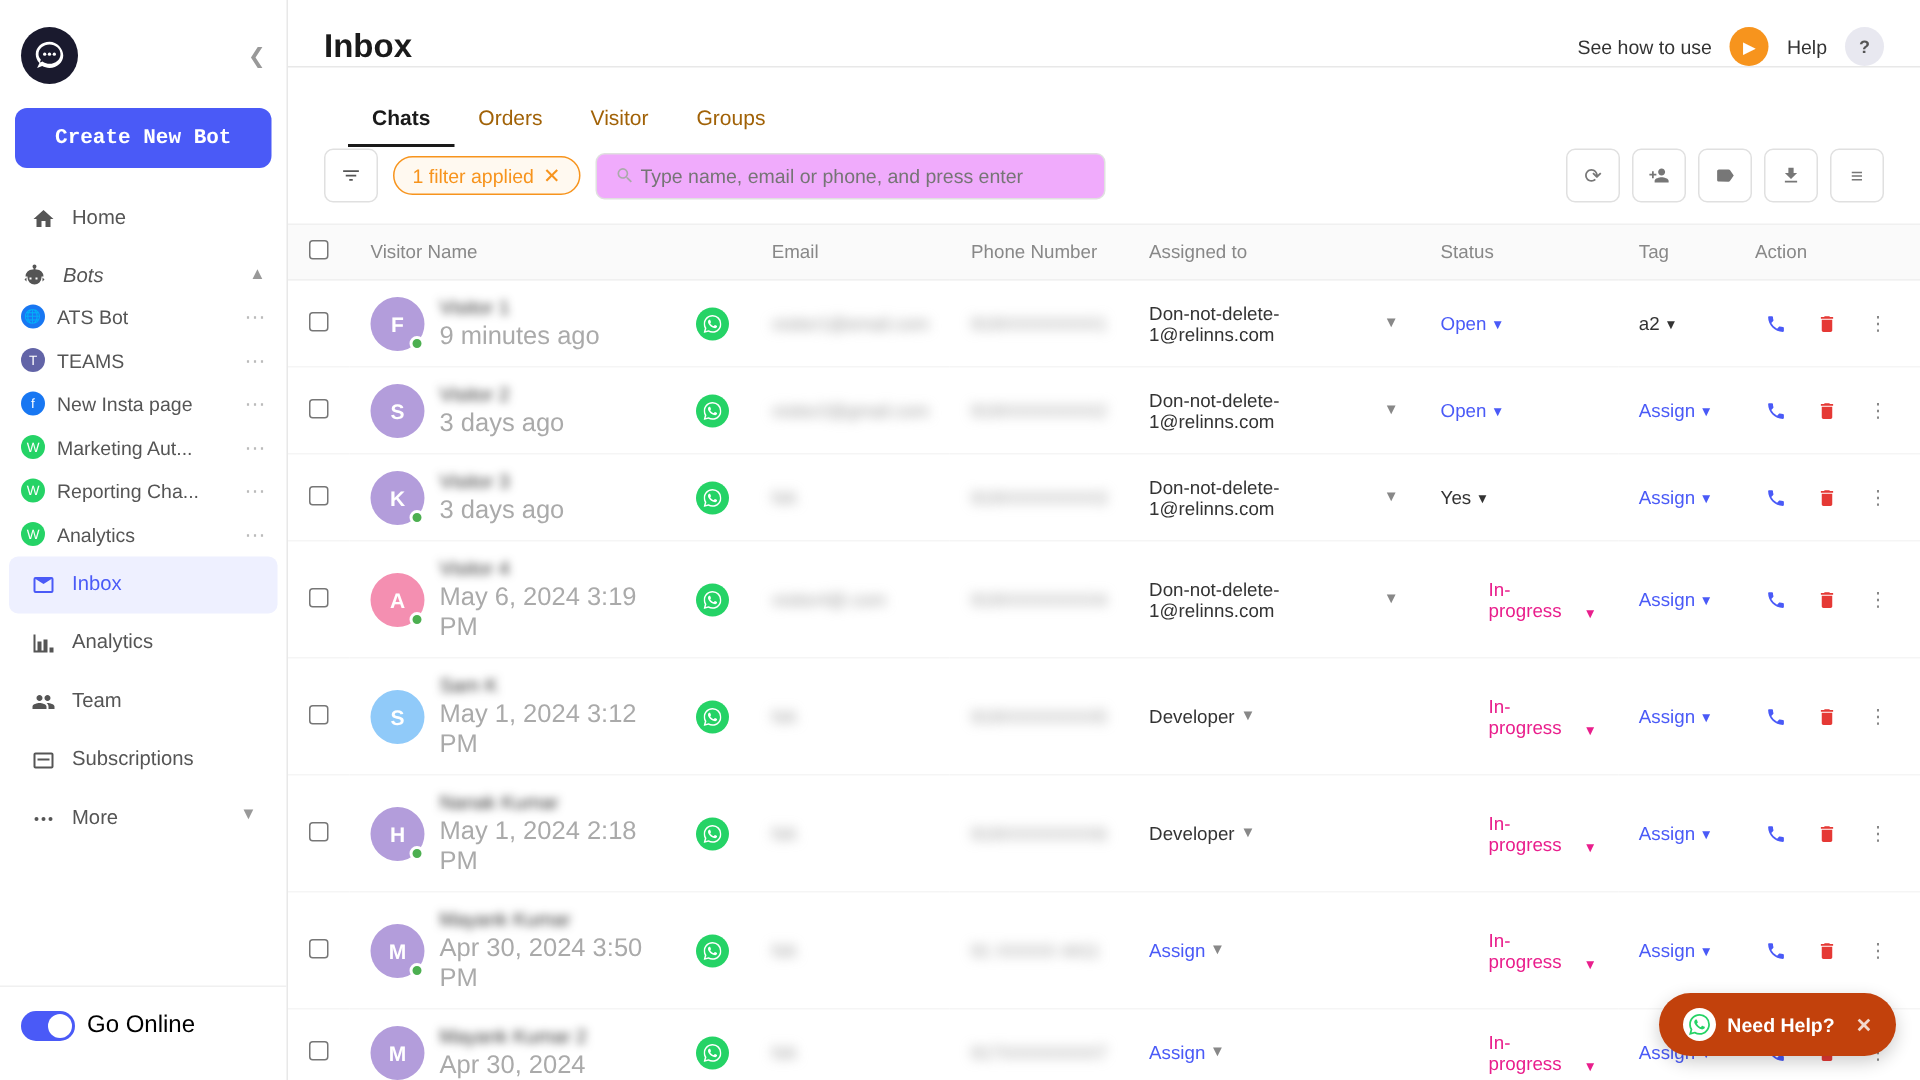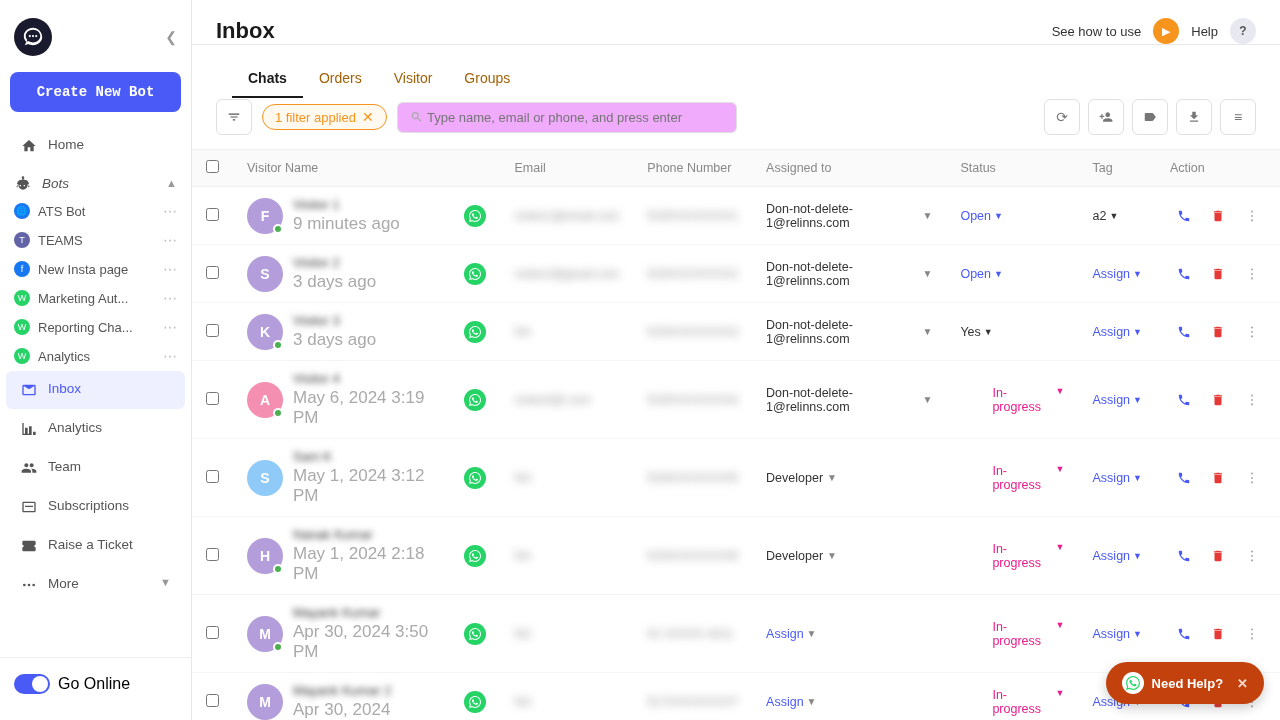--- a/index.html
+++ b/index.html
@@ -70,21 +70,21 @@
     .visitor-name { font-size: 13px; font-weight: 500; color: #333; filter: blur(3px); }
     .visitor-time { font-size: 17px; color: #aaa; }
     .wa-icon { width: 22px; height: 22px; background: #25d366; border-radius: 50%; display: flex; align-items: center; justify-content: center; color: #fff; font-size: 11px; flex-shrink: 0; }
 
     .blurred { filter: blur(4px); color: #999; font-size: 12px; }
 
     .assigned-cell { display: flex; align-items: center; gap: 4px; color: #333; font-size: 12.5px; }
     .dropdown-arrow { color: #888; font-size: 10px; }
 
     .status-open { color: #4a5af7; font-weight: 500; display: flex; align-items: center; gap: 3px; font-size: 12.5px; }
-    .status-inprogress { color: #e91e8c; font-weight: 500; display: flex; align-items: flex-start; gap: 3px; font-size: 12.5px; margin-left: 32px; }
+    .status-inprogress { color: #e91e8c; font-weight: 500; display: flex; align-items: flex-end; gap: 3px; font-size: 12.5px; margin-left: 32px; }
     .status-yes { color: #333; font-size: 12.5px; display: flex; align-items: center; gap: 3px; }
 
     .assign-btn { color: #4a5af7; font-size: 12.5px; display: flex; align-items: center; gap: 3px; cursor: pointer; }
     .tag-a2 { color: #333; font-size: 12.5px; display: flex; align-items: center; gap: 3px; }
 
     .row-actions { display: flex; align-items: center; gap: 6px; }
     .row-action-btn { width: 28px; height: 28px; display: flex; align-items: center; justify-content: center; cursor: pointer; color: #888; font-size: 13px; }
     .row-action-btn.red { color: #e53935; }
     .row-action-btn.blue { color: #4a5af7; }
 
@@ -192,28 +192,20 @@
 
     <div class="nav-item">
       <div class="nav-icon">
         <svg width="16" height="16" viewBox="0 0 24 24" fill="currentColor">
             <path d="M20 4H4c-1.1 0-2 .9-2 2v12c0 1.1.9 2 2 2h16c1.1 0 2-.9 2-2V6c0-1.1-.9-2-2-2zm0 14H4V6h16v12zM6 10h12v2H6z"></path>
           </svg>
       </div>
       <span>Subscriptions</span>
     </div>
 
-    <div class="nav-item">
-      <div class="nav-icon">
-        <svg width="16" height="16" viewBox="0 0 24 24" fill="currentColor">
-            <path d="M20 12c0-1.1.9-2 2-2V6c0-1.1-.9-2-2-2H4c-1.1 0-2 .9-2 2v4c1.1 0 2 .9 2 2s-.9 2-2 2v4c0 1.1.9 2 2 2h16c1.1 0 2-.9 2-2v-4c-1.1 0-2-.9-2-2z"></path>
-          </svg>
-      </div>
-      <span>Raise a Ticket</span>
-    </div>
 
     <div class="nav-item">
       <div class="nav-icon">
         <svg width="16" height="16" viewBox="0 0 24 24" fill="currentColor">
             <circle cx="5" cy="12" r="2"></circle>
             <circle cx="12" cy="12" r="2"></circle>
             <circle cx="19" cy="12" r="2"></circle>
           </svg>
       </div>
       <span>More</span>

